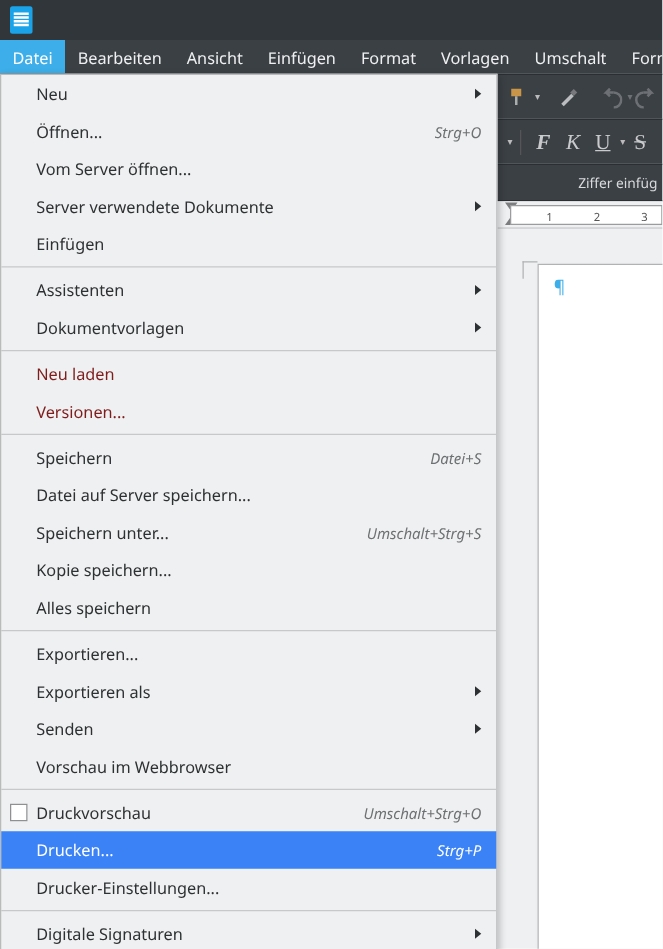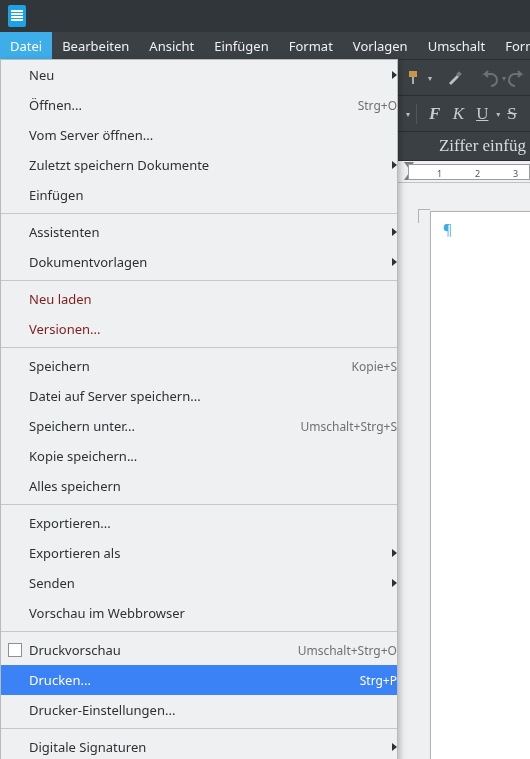--- a/index.html
+++ b/index.html
@@ -78,21 +78,21 @@
   }
   .tool-sep { width: 1px; height: 20px; background: #555; margin: 0 6px; }
   .dropdown-arrow { font-size: 8px; margin-left: 2px; color: #bbb; }
   .paint-icon svg, .brush-icon svg, .undo-icon svg, .redo-icon svg { display: block; }
 
   .fmt-B { font-family: "Times New Roman", serif; font-weight: bold; font-style: italic; font-size: 17px; }
   .fmt-K { font-family: "Times New Roman", serif; font-style: italic; font-size: 17px; }
   .fmt-U { font-family: "Times New Roman", serif; font-size: 17px; text-decoration: underline; }
   .fmt-S { font-family: "Times New Roman", serif; font-size: 17px; text-decoration: line-through; }
 
-  .ziffer-label { color: #d9dadb; font-size: 17px; margin-left: 8px; font-family: Liberation Serif, serif; }
+  .ziffer-label { color: #d9dadb; font-size: 11px; margin-left: 8px; }
 
   
   .ruler-strip {
     height: 22px;
     background: #eff0f1;
     border-bottom: 1px solid #c0c2c4;
     position: relative;
     overflow: hidden;
   }
   .ruler-inner {
@@ -148,24 +148,25 @@
     border: 1px solid #b8babc;
     box-shadow: 2px 2px 6px rgba(0,0,0,0.25);
     font-size: 13px;
     color: #2e3133;
   }
   .dropdown .mi {
     display: flex;
     align-items: center;
     height: 30px;
     padding-left: 28px;
+    padding-right: 12px;
     position: relative;
   }
   .dropdown .mi .label { flex: 1; }
-  .dropdown .mi .shortcut { color: #6e7173; font-size: 12px; }
+  .dropdown .mi .shortcut { color: #6e7173; font-size: 12px; font-style: italic; }
   .dropdown .mi .sub-arrow {
     width:0;height:0;
     border-top:4px solid transparent;
     border-bottom:4px solid transparent;
     border-left:5px solid #2e3133;
     margin-left: 6px;
   }
   .dropdown .mi.disabled { color: #7f1d1d; }
   .dropdown .mi.highlight {
     background: #3b82f6;
@@ -273,21 +274,21 @@
       <span class="sub-arrow"></span>
     </div>
     <div class="mi">
       <span class="label">Öffnen...</span>
       <span class="shortcut">Strg+O</span>
     </div>
     <div class="mi">
       <span class="label">Vom Server öffnen...</span>
     </div>
     <div class="mi">
-      <span class="label">Zuletzt speichern Dokumente</span>
+      <span class="label">Server verwendete Dokumente</span>
       <span class="sub-arrow"></span>
     </div>
     <div class="mi">
       <span class="label">Einfügen</span>
     </div>
     <div class="sep"></div>
     <div class="mi">
       <span class="label">Assistenten</span>
       <span class="sub-arrow"></span>
     </div>
@@ -298,21 +299,21 @@
     <div class="sep"></div>
     <div class="mi disabled">
       <span class="label">Neu laden</span>
     </div>
     <div class="mi disabled">
       <span class="label">Versionen...</span>
     </div>
     <div class="sep"></div>
     <div class="mi">
       <span class="label">Speichern</span>
-      <span class="shortcut">Kopie+S</span>
+      <span class="shortcut">Datei+S</span>
     </div>
     <div class="mi">
       <span class="label">Datei auf Server speichern...</span>
     </div>
     <div class="mi">
       <span class="label">Speichern unter...</span>
       <span class="shortcut">Umschalt+Strg+S</span>
     </div>
     <div class="mi">
       <span class="label">Kopie speichern...</span>

